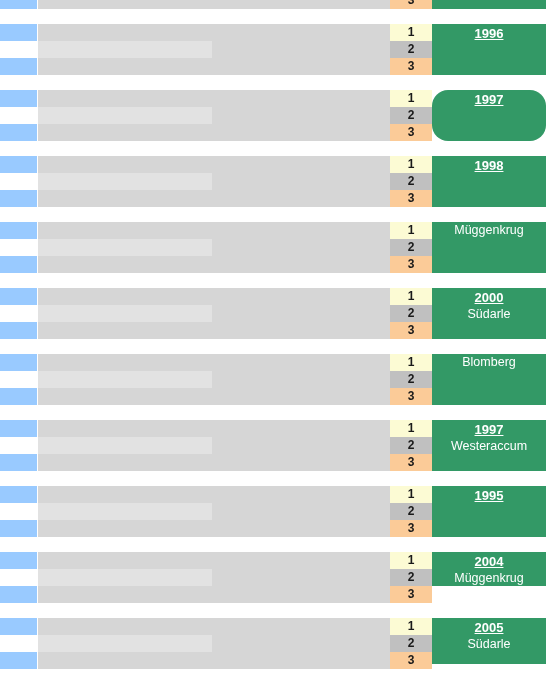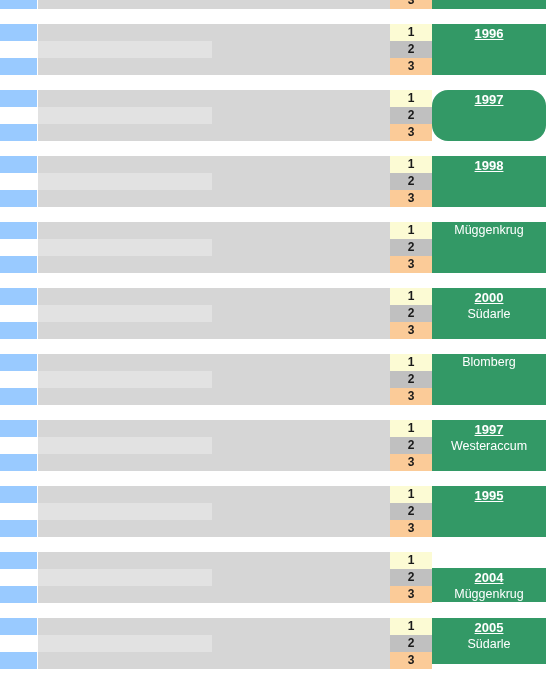--- a/index.html
+++ b/index.html
@@ -277,21 +277,21 @@
       <div class="rank-row">
         <div class="bar-gray" style="left: 38px; width: 352px;"></div>
         <div class="bar-gray-light" style="left: 38px; width: 174px;"></div>
         <div class="rank-cell rank-2">2</div>
       </div>
       <div class="rank-row">
         <div class="bar-gray" style="left: 38px; width: 352px;"></div>
         <div class="bar-blue" style="width: 37px;"></div>
         <div class="rank-cell rank-3">3</div>
       </div>
-      <div class="year-panel" style="top: 16px; height: 34px;">
+      <div class="year-panel" style="top: 0px; height: 34px;">
         <span class="yr">2004</span>
         <span class="place">Müggenkrug</span>
       </div>
     </div>
     <div class="year-group" style="top: 618px; height: 51px;">
       <div class="rank-row">
         <div class="bar-gray" style="left: 38px; width: 352px;"></div>
         <div class="bar-blue" style="width: 37px;"></div>
         <div class="rank-cell rank-1">1</div>
       </div>

